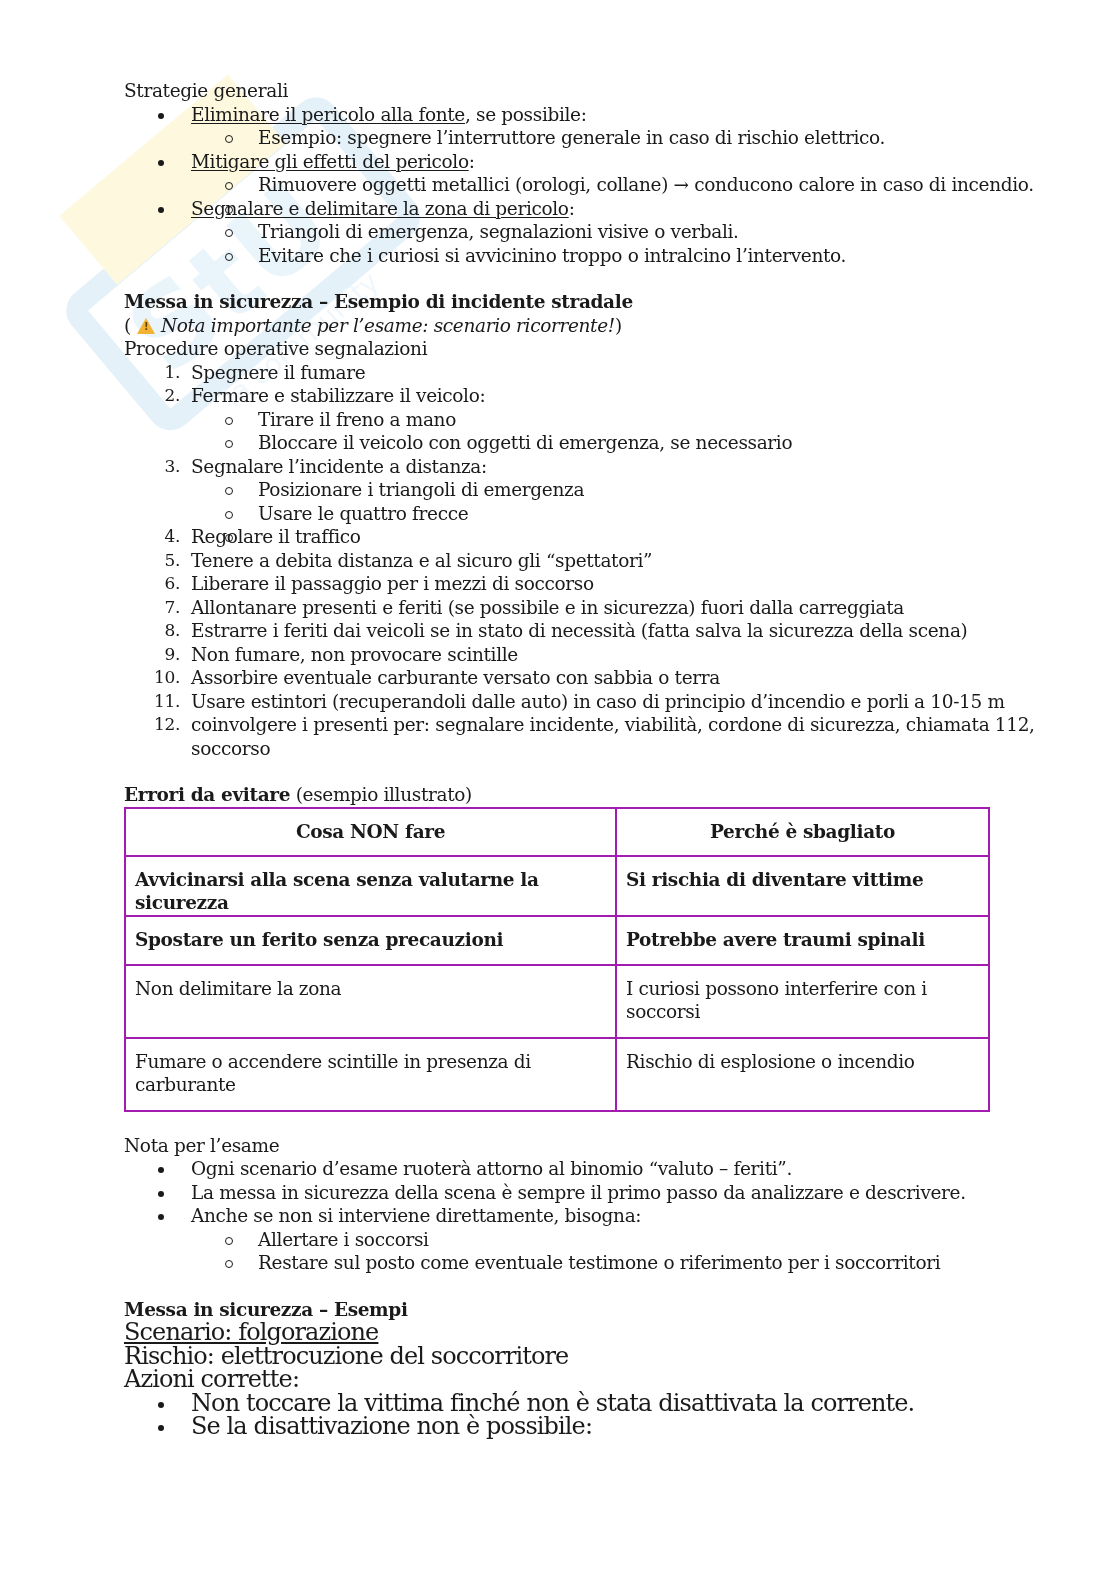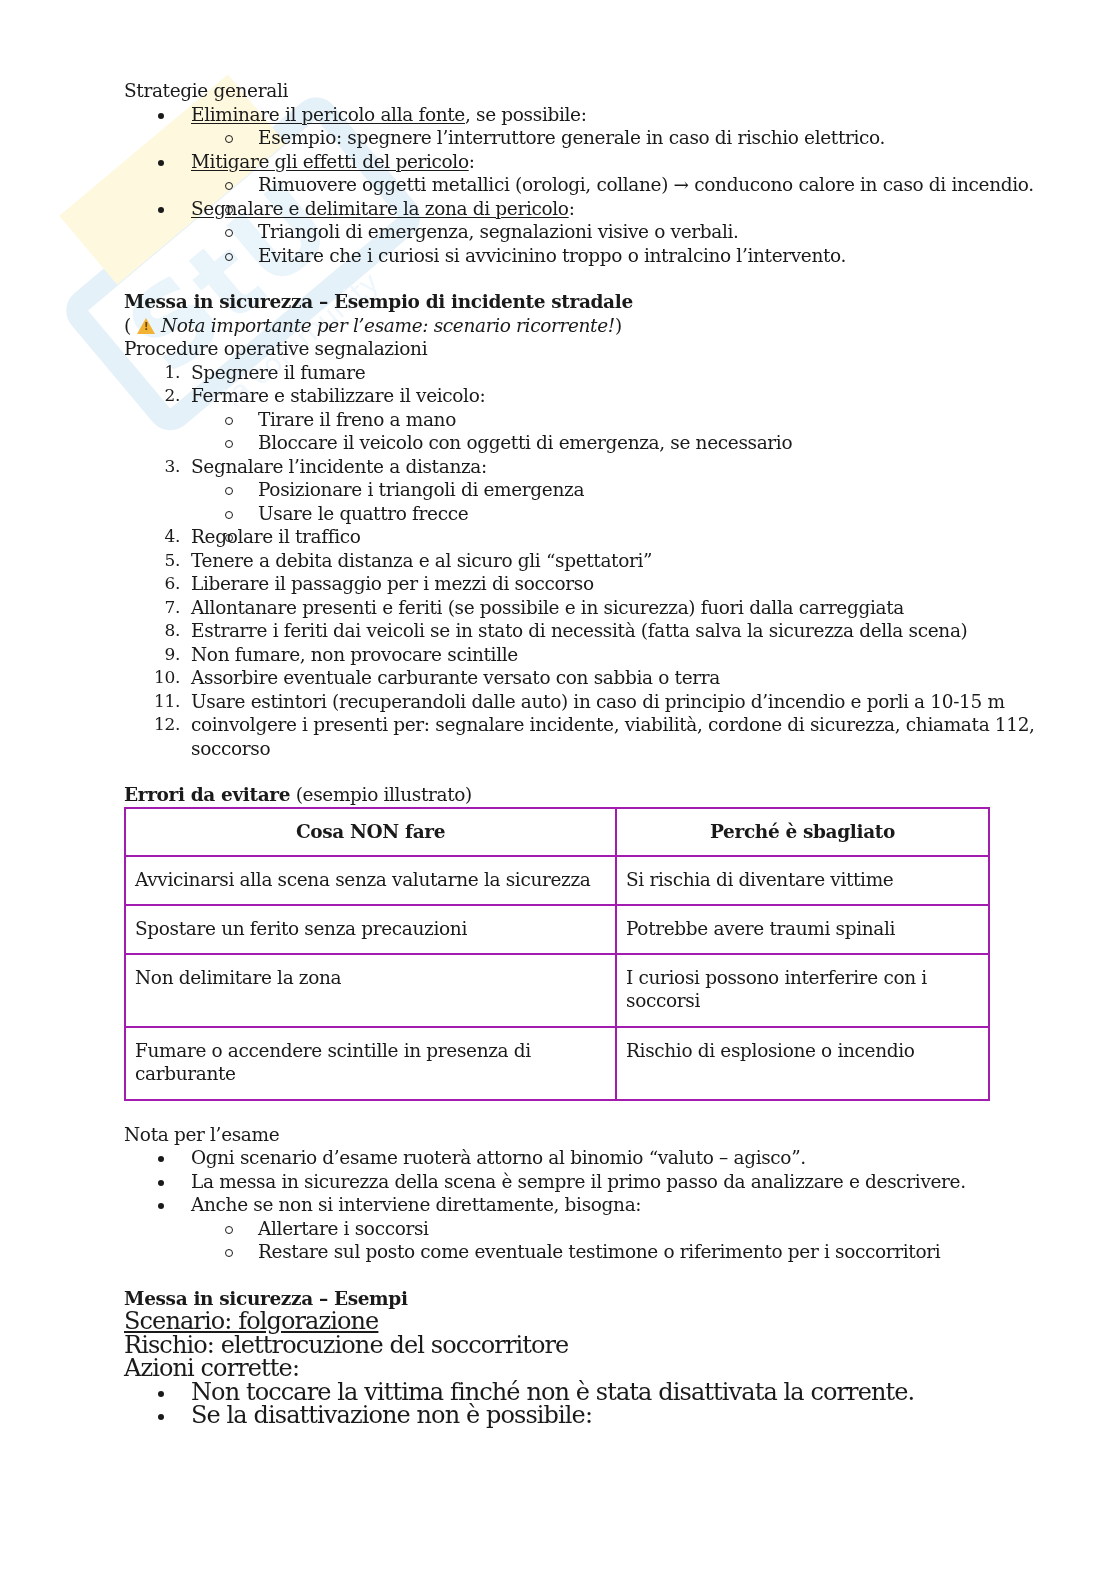--- a/index.html
+++ b/index.html
@@ -102,21 +102,21 @@
       letter-spacing: -0.35px;
     }
     table.errors th {
       text-align: center;
       font-weight: bold;
       height: 46px;
       padding: 0 9px;
       vertical-align: middle;
     }
     table.errors td { padding: 11px 9px 0 9px; }
-    table.errors tr.r1 td, table.errors tr.r2 td { height: 36px; }
+    table.errors tr.r1 td, table.errors tr.r2 td { height: 36px; font-weight: bold; }
     table.errors tr.r3 td, table.errors tr.r4 td { height: 60px; }
     col.c1 { width: 491px; }
     col.c2 { width: 373px; }
 
     .cond { letter-spacing: -0.9px; font-size: 24px; }
   </style>
 </head>
 <body>
 
 <svg class="watermark" viewBox="0 0 440 440" xmlns="http://www.w3.org/2000/svg">
@@ -283,21 +283,21 @@
         <td>Rischio di esplosione o incendio</td>
       </tr>
     </tbody>
   </table>
 
   <div class="gap-sm"></div>
 
   <div class="line">Nota per l’esame</div>
   <div class="line l1">
     <span class="bullet"></span>
-    <span>Ogni scenario d’esame ruoterà attorno al binomio “valuto – agisco”.</span>
+    <span>Ogni scenario d’esame ruoterà attorno al binomio “valuto – feriti”.</span>
   </div>
   <div class="line l1">
     <span class="bullet"></span>
     <span>La messa in sicurezza della scena è sempre il primo passo da analizzare e descrivere.</span>
   </div>
   <div class="line l1">
     <span class="bullet"></span>
     <span>Anche se non si interviene direttamente, bisogna:</span>
   </div>
   <div class="line l2">

